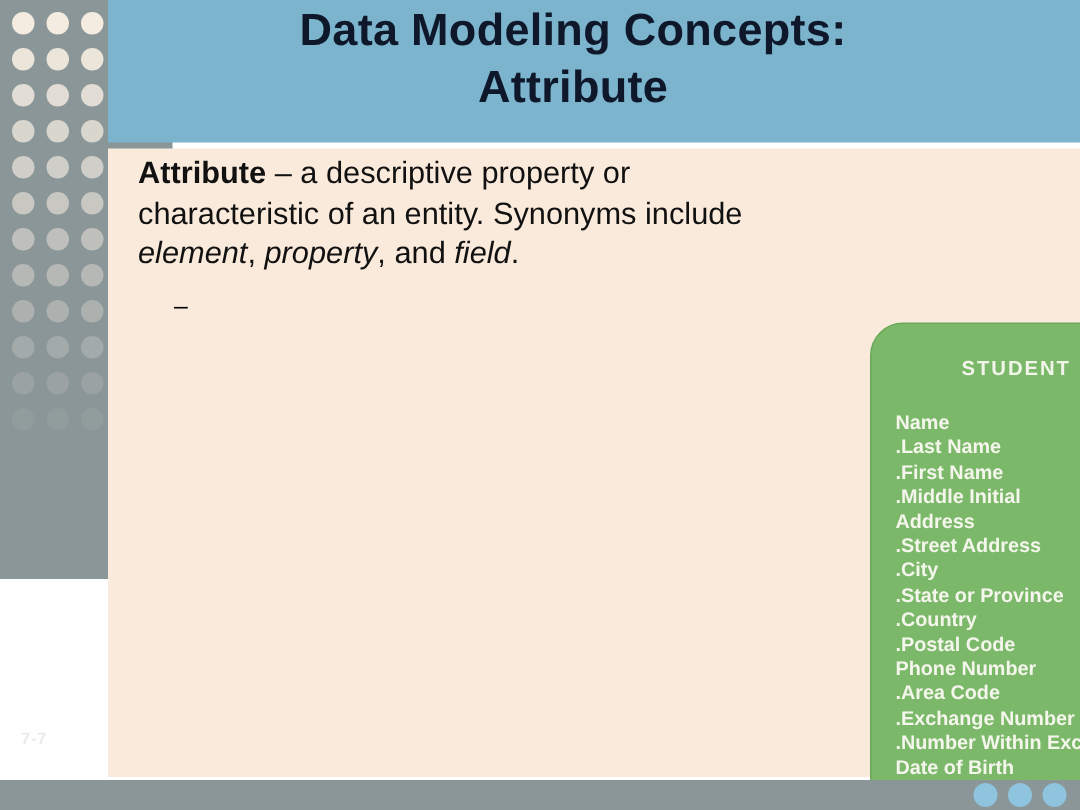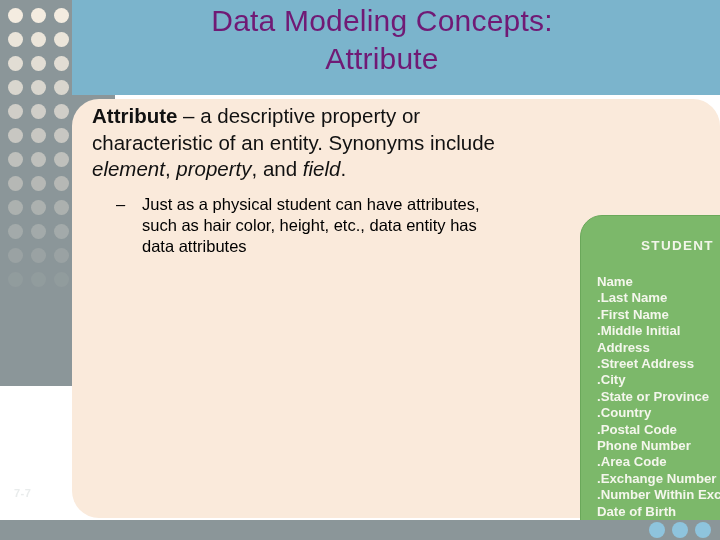--- a/index.html
+++ b/index.html
@@ -56,36 +56,35 @@
     width: 648px;
     height: 95px;
     background: #7bb4cc;
   }
   #title-text {
     position: absolute;
     left: 0;
     top: 2px;
     width: 620px;
     text-align: center;
-    color: #701a75;
+    color: #0f172a;
     font-size: 30px;
     line-height: 38px;
-    font-weight: normal;
+    font-weight: bold;
     letter-spacing: 0.2px;
   }
 
   
   #content-panel {
     position: absolute;
     left: 72px;
     top: 99px;
     width: 648px;
     height: 419px;
     background: #faeadb;
-    border-radius: 27px;
   }
 
   
   #body-col {
     position: absolute;
     left: 20px;
     top: 4px;
     width: 410px;
     color: #000000;
   }
@@ -232,21 +231,20 @@
 
   <div id="content-panel">
 
     <div id="body-col">
 
       <div class="para"><span class="lead">Attribute</span><span> – </span><span>a descriptive property or characteristic of an entity. Synonyms include </span><span class="ital">element</span><span>, </span><span class="ital">property</span><span>, and </span><span class="ital">field</span><span>.</span></div>
 
       <div class="sub-list">
         <div class="sub-item">
           <span class="dash">–</span>
-          <span>Just as a physical student can have attributes, such as hair color, height, etc., data entity has data attributes</span>
         </div>
       </div>
 
 
     </div>
 
     <div id="student-shadow"></div>
 
     <div id="student-box">
       <div id="student-title">STUDENT</div>

